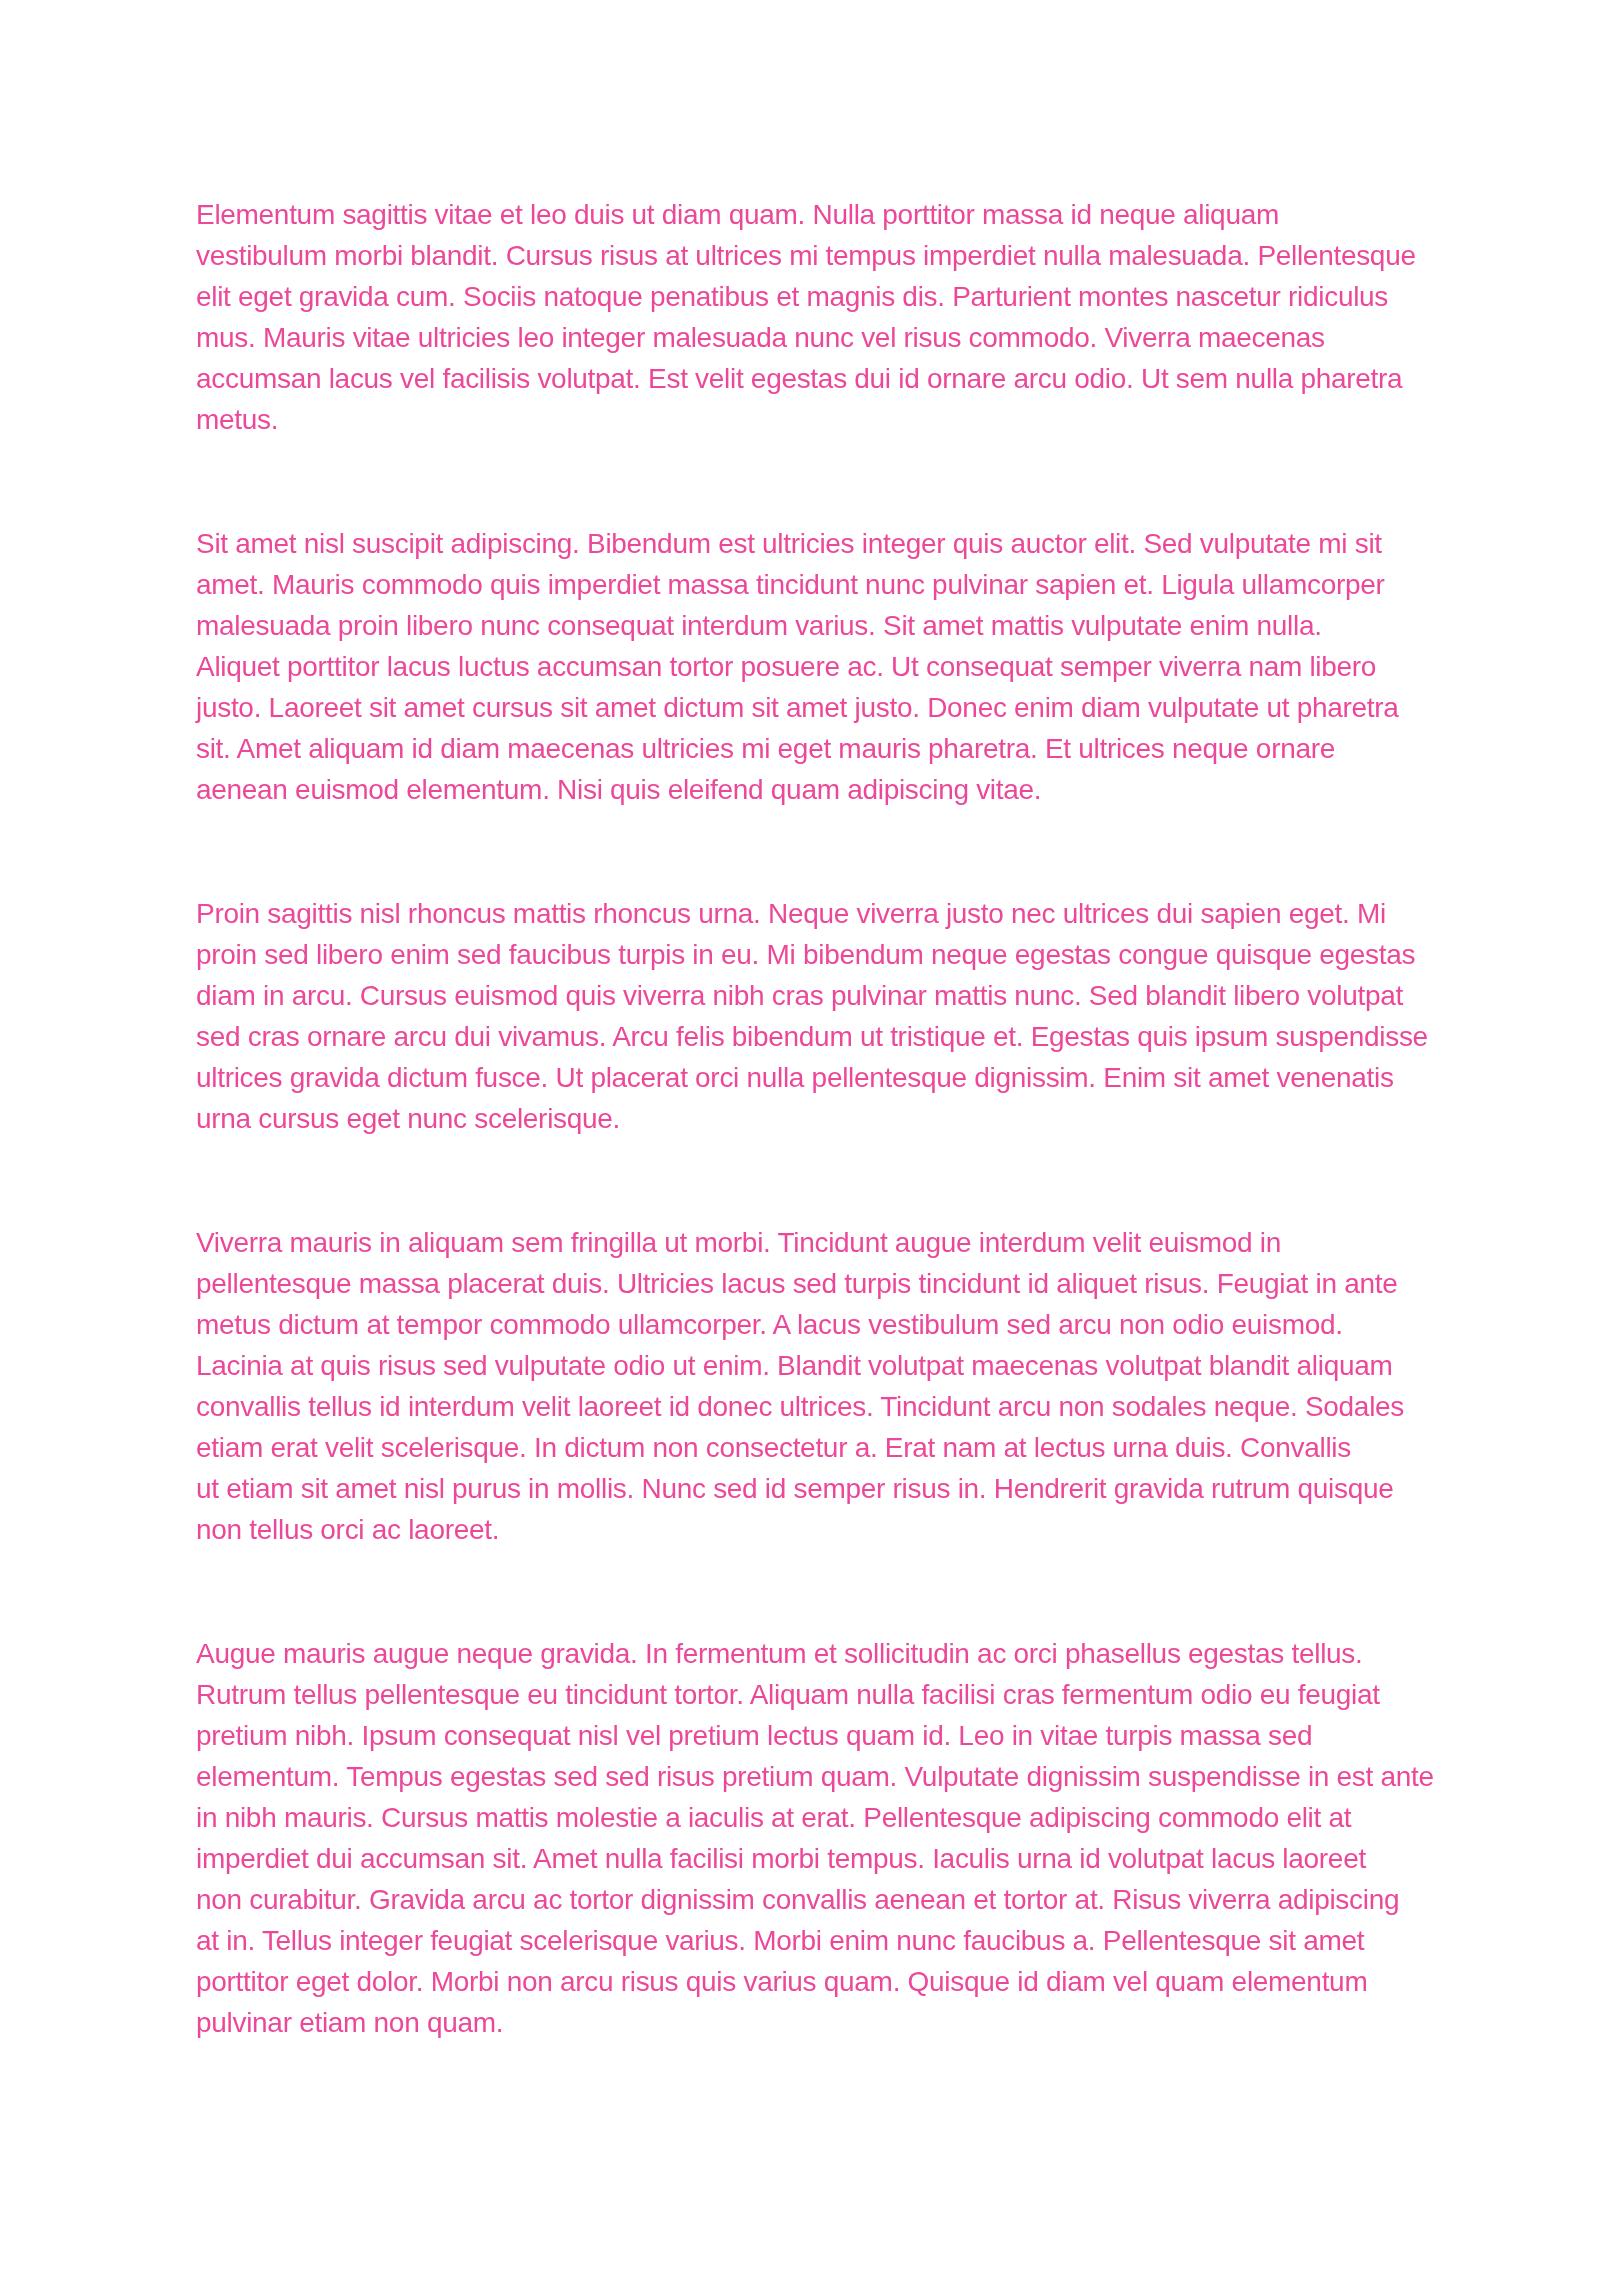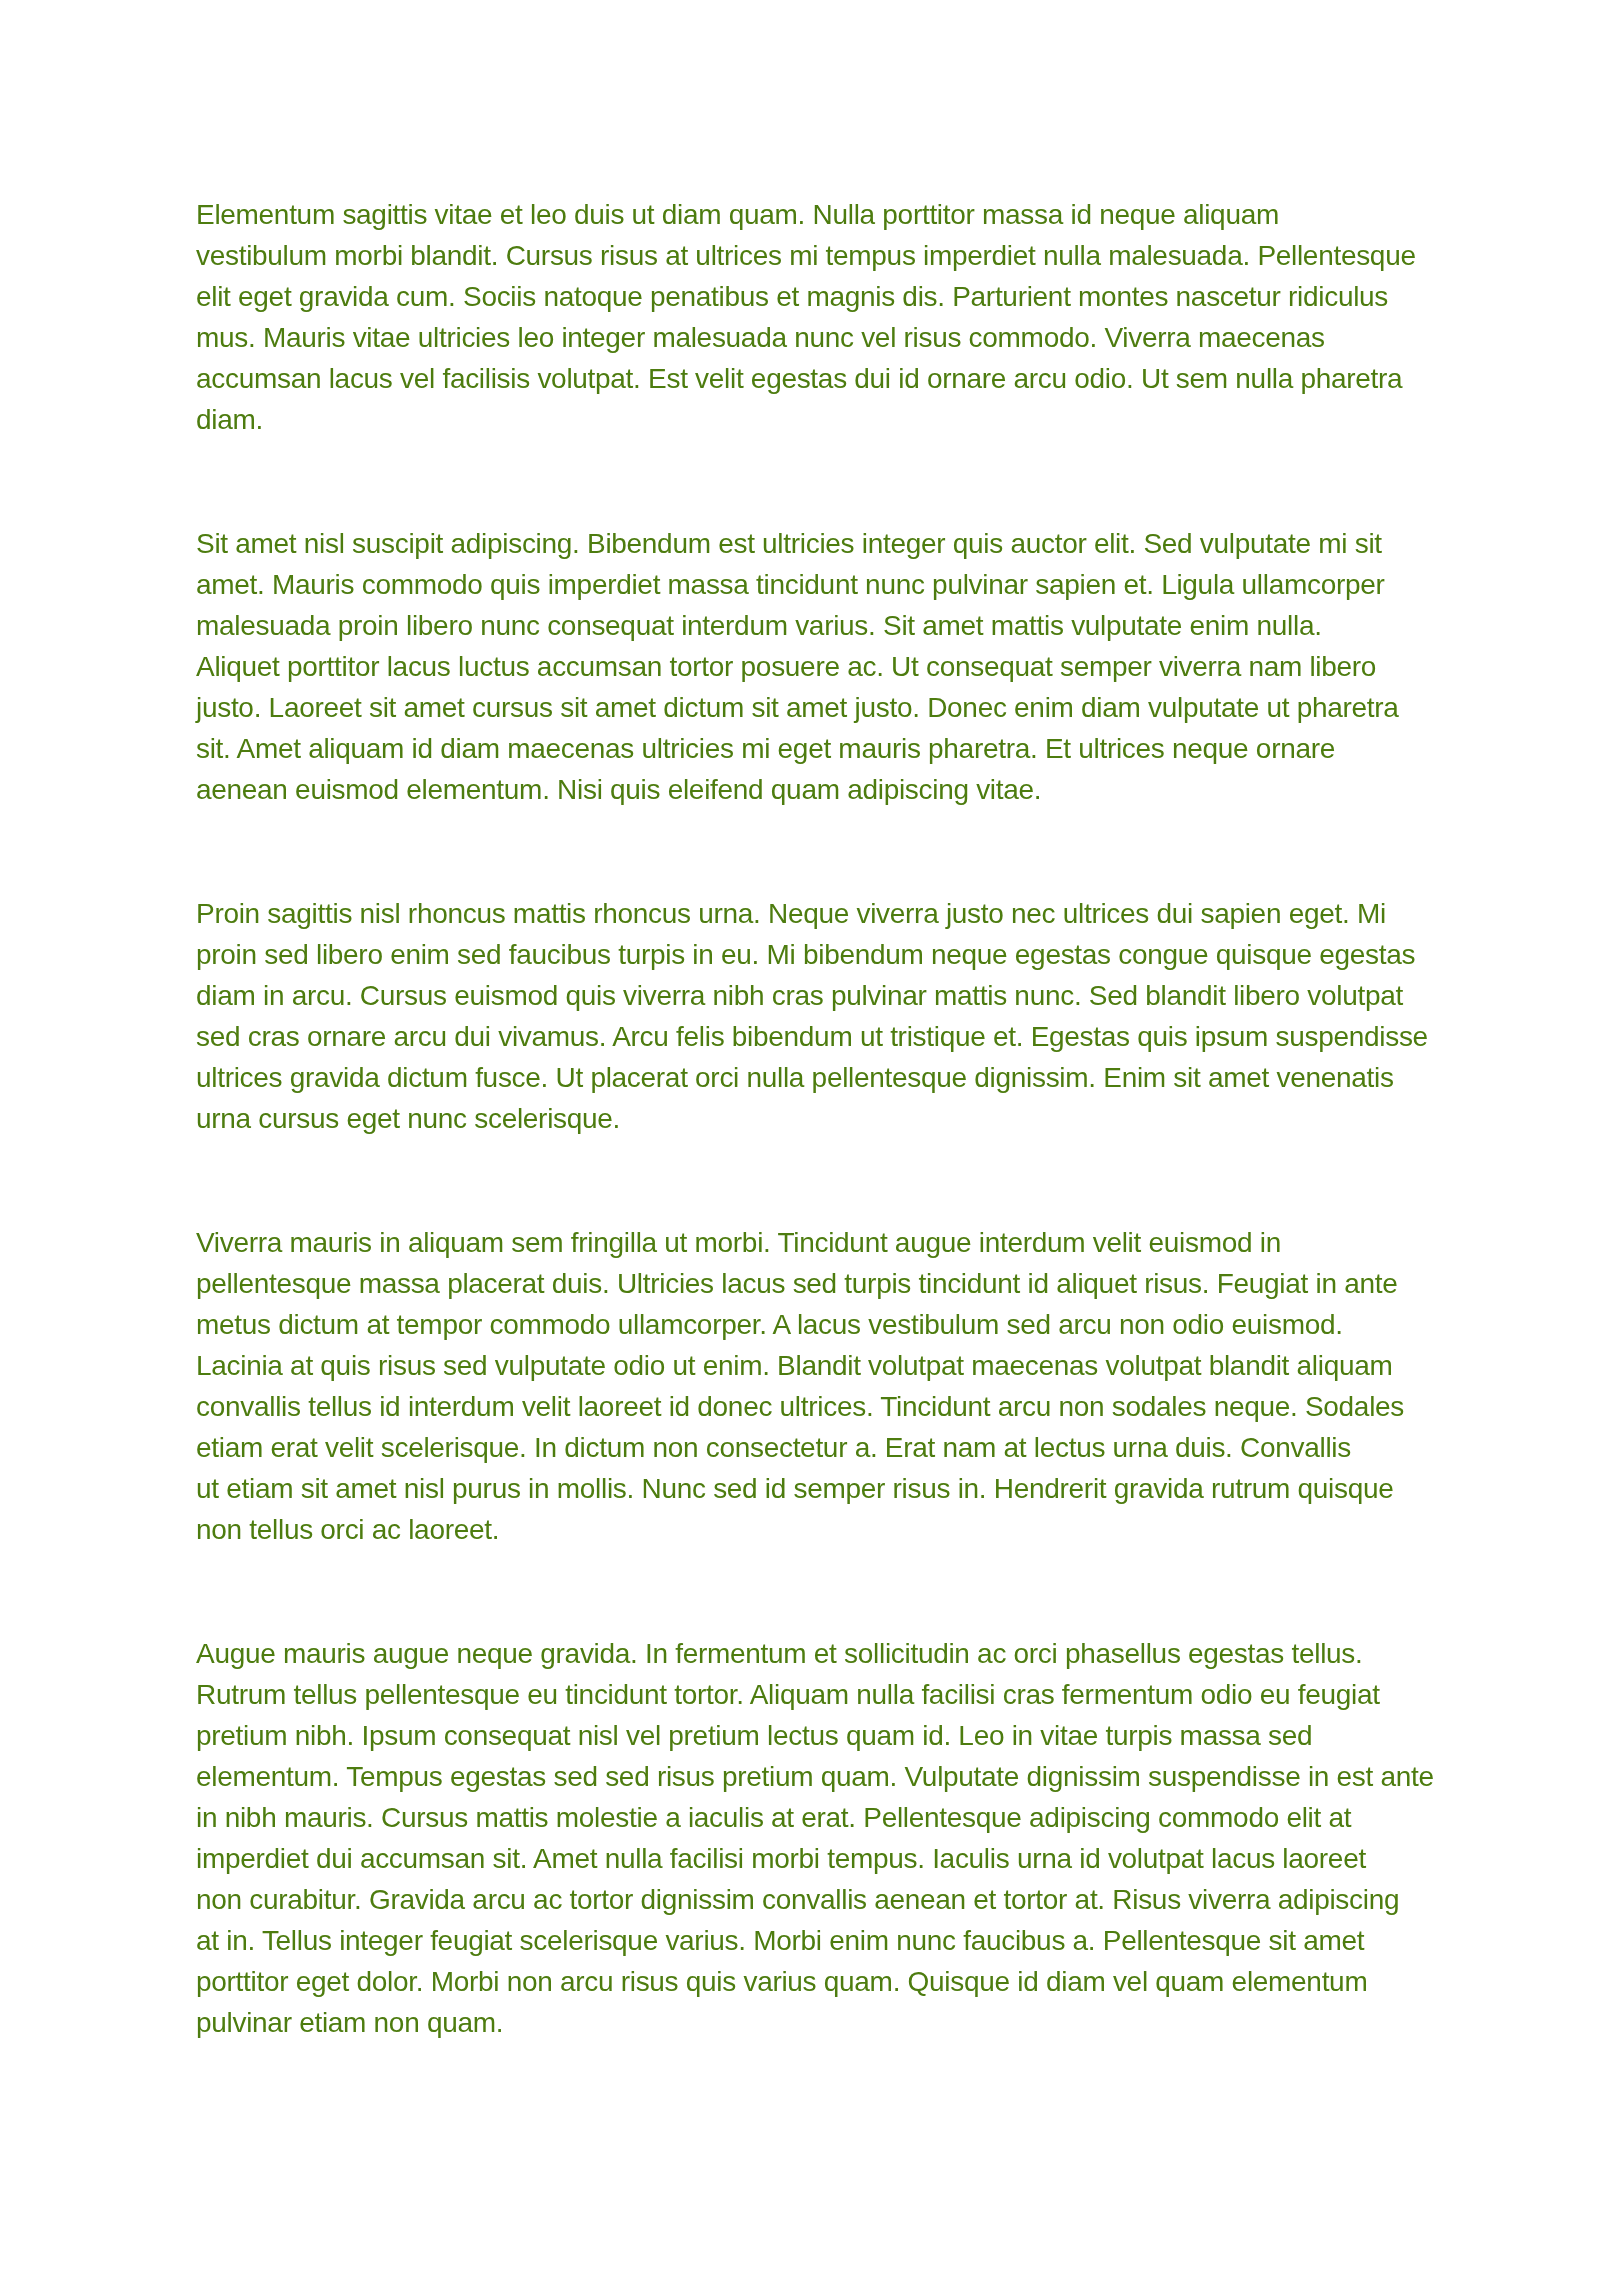--- a/index.html
+++ b/index.html
@@ -12,21 +12,21 @@
     height: 2295px;
     background: #ffffff;
     overflow: hidden;
     font-family: "Liberation Sans", sans-serif;
   }
   .content {
     position: absolute;
     left: 196px;
     top: 194px;
     width: 1231px;
-    color: #4d7c0f;
+    color: #ec4899;
     font-size: 28px;
     line-height: 41px;
     letter-spacing: -0.3px;
   }
   .para {
     margin: 0 0 83px 0;
     padding: 0;
   }
   .para:last-child {
     margin-bottom: 0;
@@ -41,21 +41,21 @@
 
 <div class="page">
   <div class="content">
 
     <p class="para">
       <span class="line">Elementum sagittis vitae et leo duis ut diam quam. Nulla porttitor massa id neque aliquam</span>
       <span class="line">vestibulum morbi blandit. Cursus risus at ultrices mi tempus imperdiet nulla malesuada. Pellentesque</span>
       <span class="line">elit eget gravida cum. Sociis natoque penatibus et magnis dis. Parturient montes nascetur ridiculus</span>
       <span class="line">mus. Mauris vitae ultricies leo integer malesuada nunc vel risus commodo. Viverra maecenas</span>
       <span class="line">accumsan lacus vel facilisis volutpat. Est velit egestas dui id ornare arcu odio. Ut sem nulla pharetra</span>
-      <span class="line">diam.</span>
+      <span class="line">metus.</span>
     </p>
 
     <p class="para">
       <span class="line">Sit amet nisl suscipit adipiscing. Bibendum est ultricies integer quis auctor elit. Sed vulputate mi sit</span>
       <span class="line">amet. Mauris commodo quis imperdiet massa tincidunt nunc pulvinar sapien et. Ligula ullamcorper</span>
       <span class="line">malesuada proin libero nunc consequat interdum varius. Sit amet mattis vulputate enim nulla.</span>
       <span class="line">Aliquet porttitor lacus luctus accumsan tortor posuere ac. Ut consequat semper viverra nam libero</span>
       <span class="line">justo. Laoreet sit amet cursus sit amet dictum sit amet justo. Donec enim diam vulputate ut pharetra</span>
       <span class="line">sit. Amet aliquam id diam maecenas ultricies mi eget mauris pharetra. Et ultrices neque ornare</span>
       <span class="line">aenean euismod elementum. Nisi quis eleifend quam adipiscing vitae.</span>

